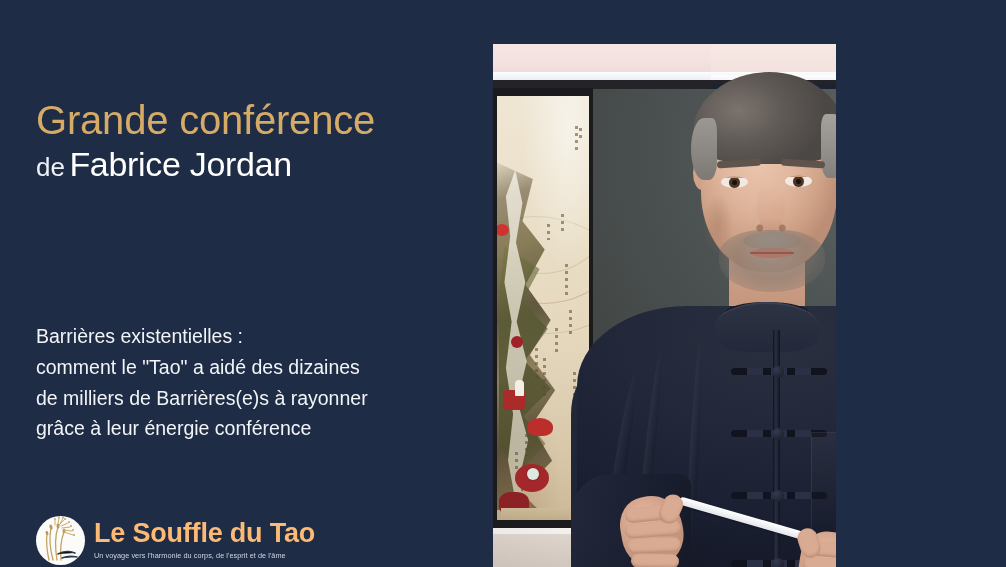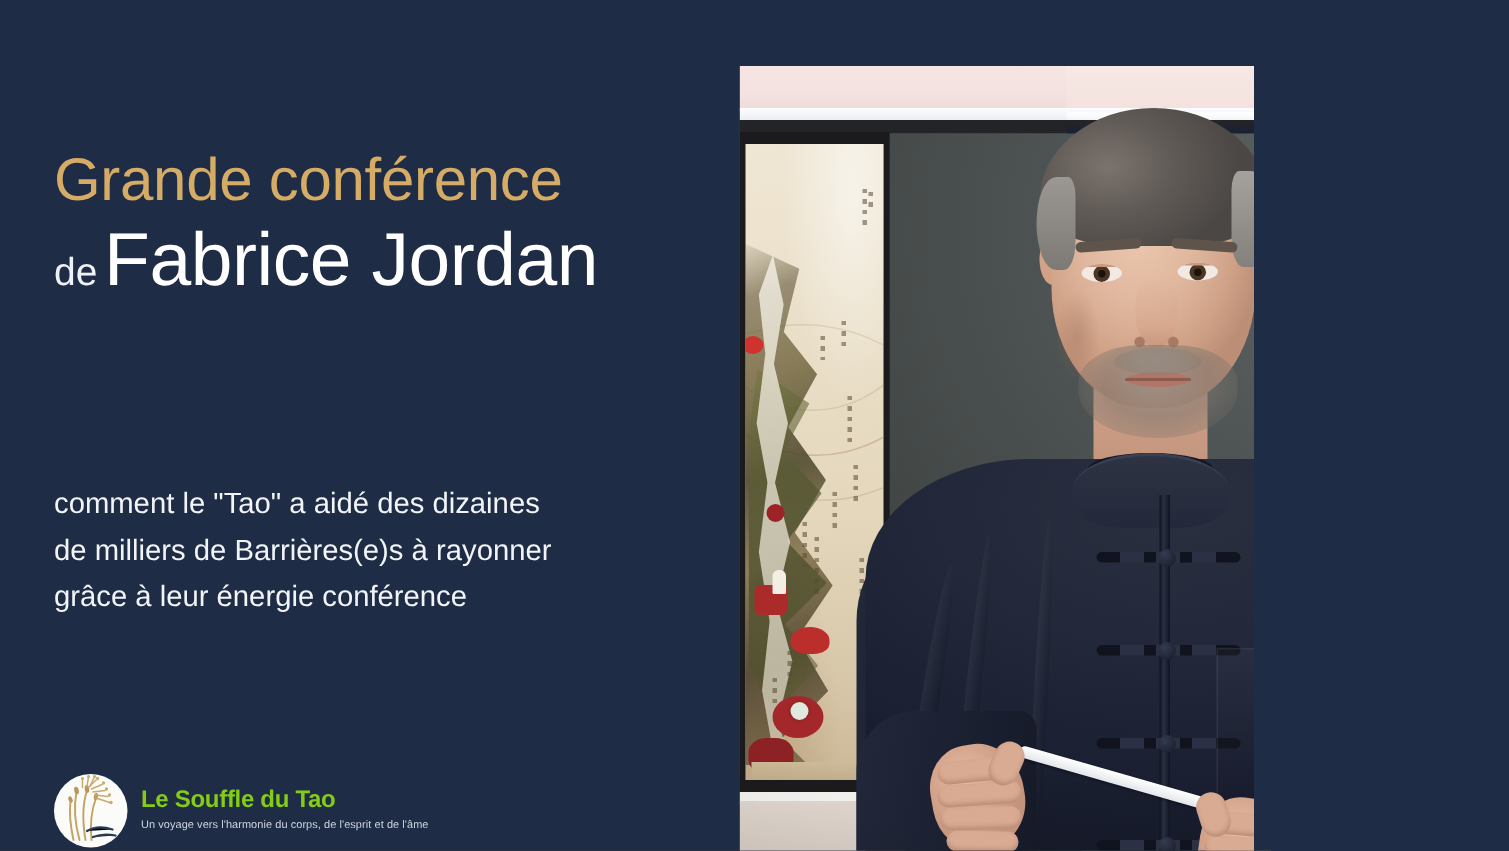--- a/index.html
+++ b/index.html
@@ -33,39 +33,39 @@
     color:#d5ab66; line-height:1.12; margin-top:4px; white-space:nowrap;
   }
   .h-line3 {
     margin-top:4px; line-height:1.1; white-space:nowrap;
     color:#ffffff;
   }
   .h-line3 .de {
     font-size:26px; font-weight:400; color:#eef1f6; vertical-align:baseline;
   }
   .h-line3 .name {
-    font-size:50px; font-weight:400; color:#ffffff; letter-spacing:-0.3px;
+    font-size:34px; font-weight:400; color:#ffffff; letter-spacing:-0.3px;
   }
 
   #subtitle {
     position:absolute; left:36px; top:277px; width:440px;
     color:#f2f4f8; font-size:19.5px; font-weight:400; line-height:1.58;
   }
   #subtitle div { white-space:nowrap; }
 
   
   #logo { position:absolute; left:36px; top:472px; display:flex; align-items:center; }
   #logo-mark {
     width:49px; height:49px; border-radius:50%;
     background:#fbfbf9; position:relative; overflow:hidden;
     flex:0 0 auto;
   }
   #logo-text { margin-left:9px; padding-bottom:2px; }
   #logo-title {
-    font-size:16px; font-weight:700; color:#84cc16; letter-spacing:-0.2px;
+    font-size:27px; font-weight:700; color:#fdba74; letter-spacing:-0.2px;
     line-height:1.1; white-space:nowrap;
   }
   #logo-tag {
     font-size:7.3px; font-weight:400; color:#cfd6e2; letter-spacing:0.05px;
     margin-top:3px; white-space:nowrap;
   }
 
   
   #photo {
     position:absolute; left:493px; top:0;
@@ -559,20 +559,21 @@
   <div id="left-panel">
 
     <div id="headline-block">
       <div class="h-line1">Grande conférence</div>
       <div class="h-line3">
         <span class="de">de</span><span>&nbsp;</span><span class="name">Fabrice Jordan</span>
       </div>
     </div>
 
     <div id="subtitle">
+      <div>Barrières existentielles :</div>
       <div>comment le "Tao" a aidé des dizaines</div>
       <div>de milliers de Barrières(e)s à rayonner</div>
       <div>grâce à leur énergie conférence</div>
     </div>
 
     <div id="logo">
       <div id="logo-mark">
         <svg width="49" height="49" viewBox="0 0 49 49">
           <g stroke="#c4a463" stroke-width="1.3" fill="none" stroke-linecap="round">
             <path d="M17 44 C14 33 13 22 15 12"></path>

